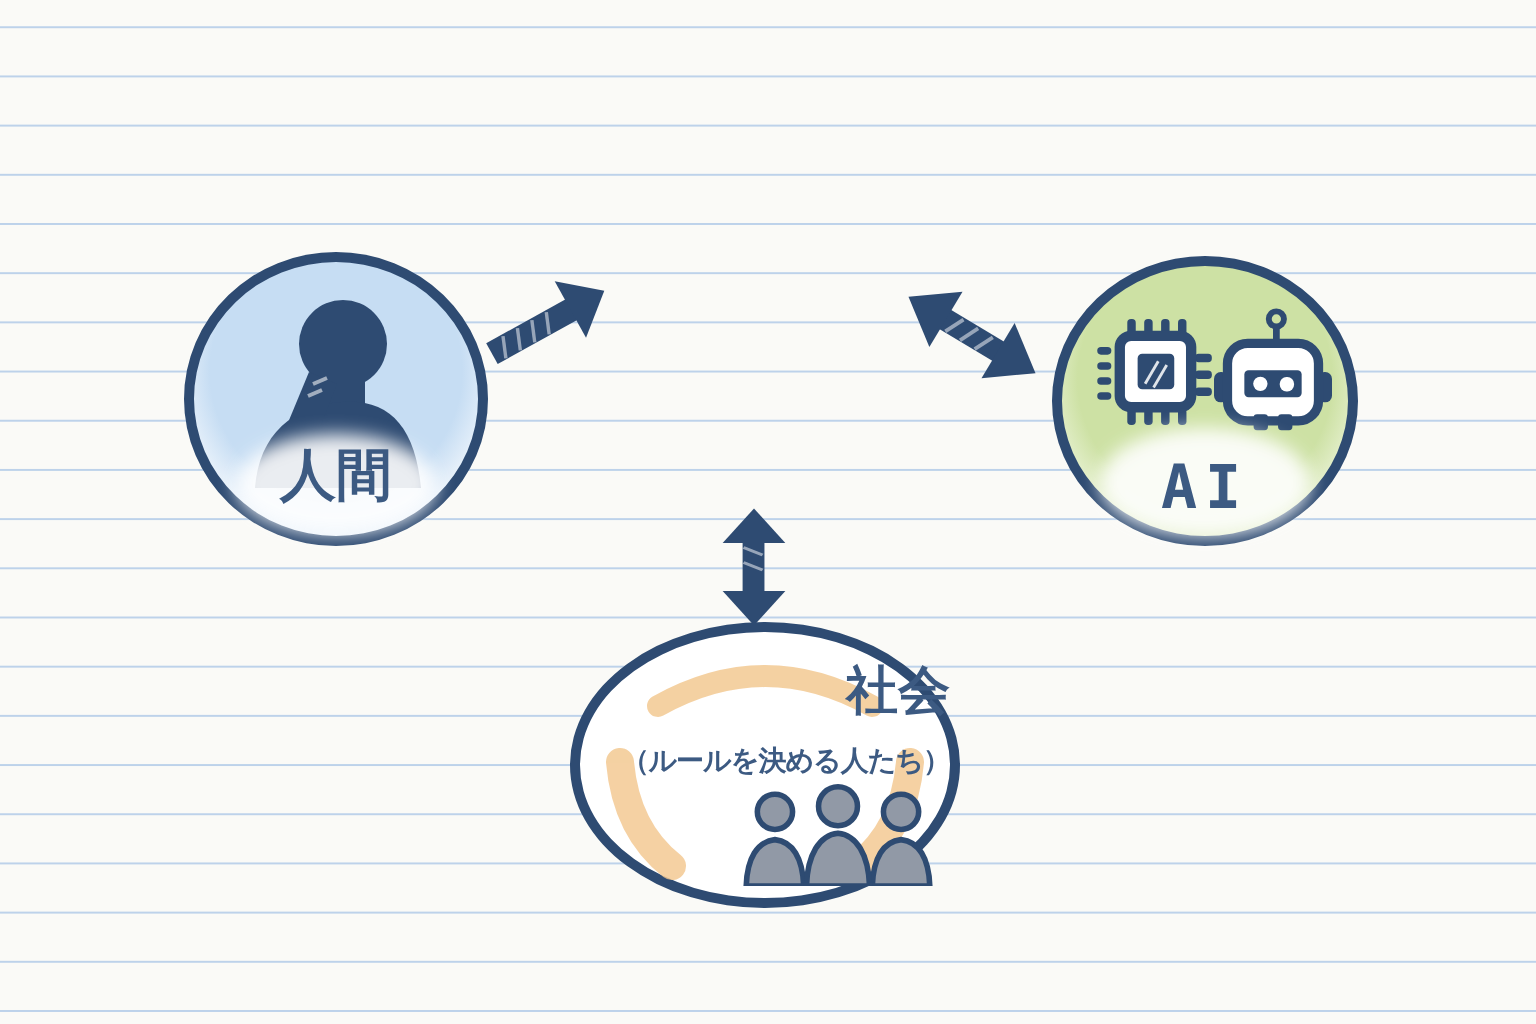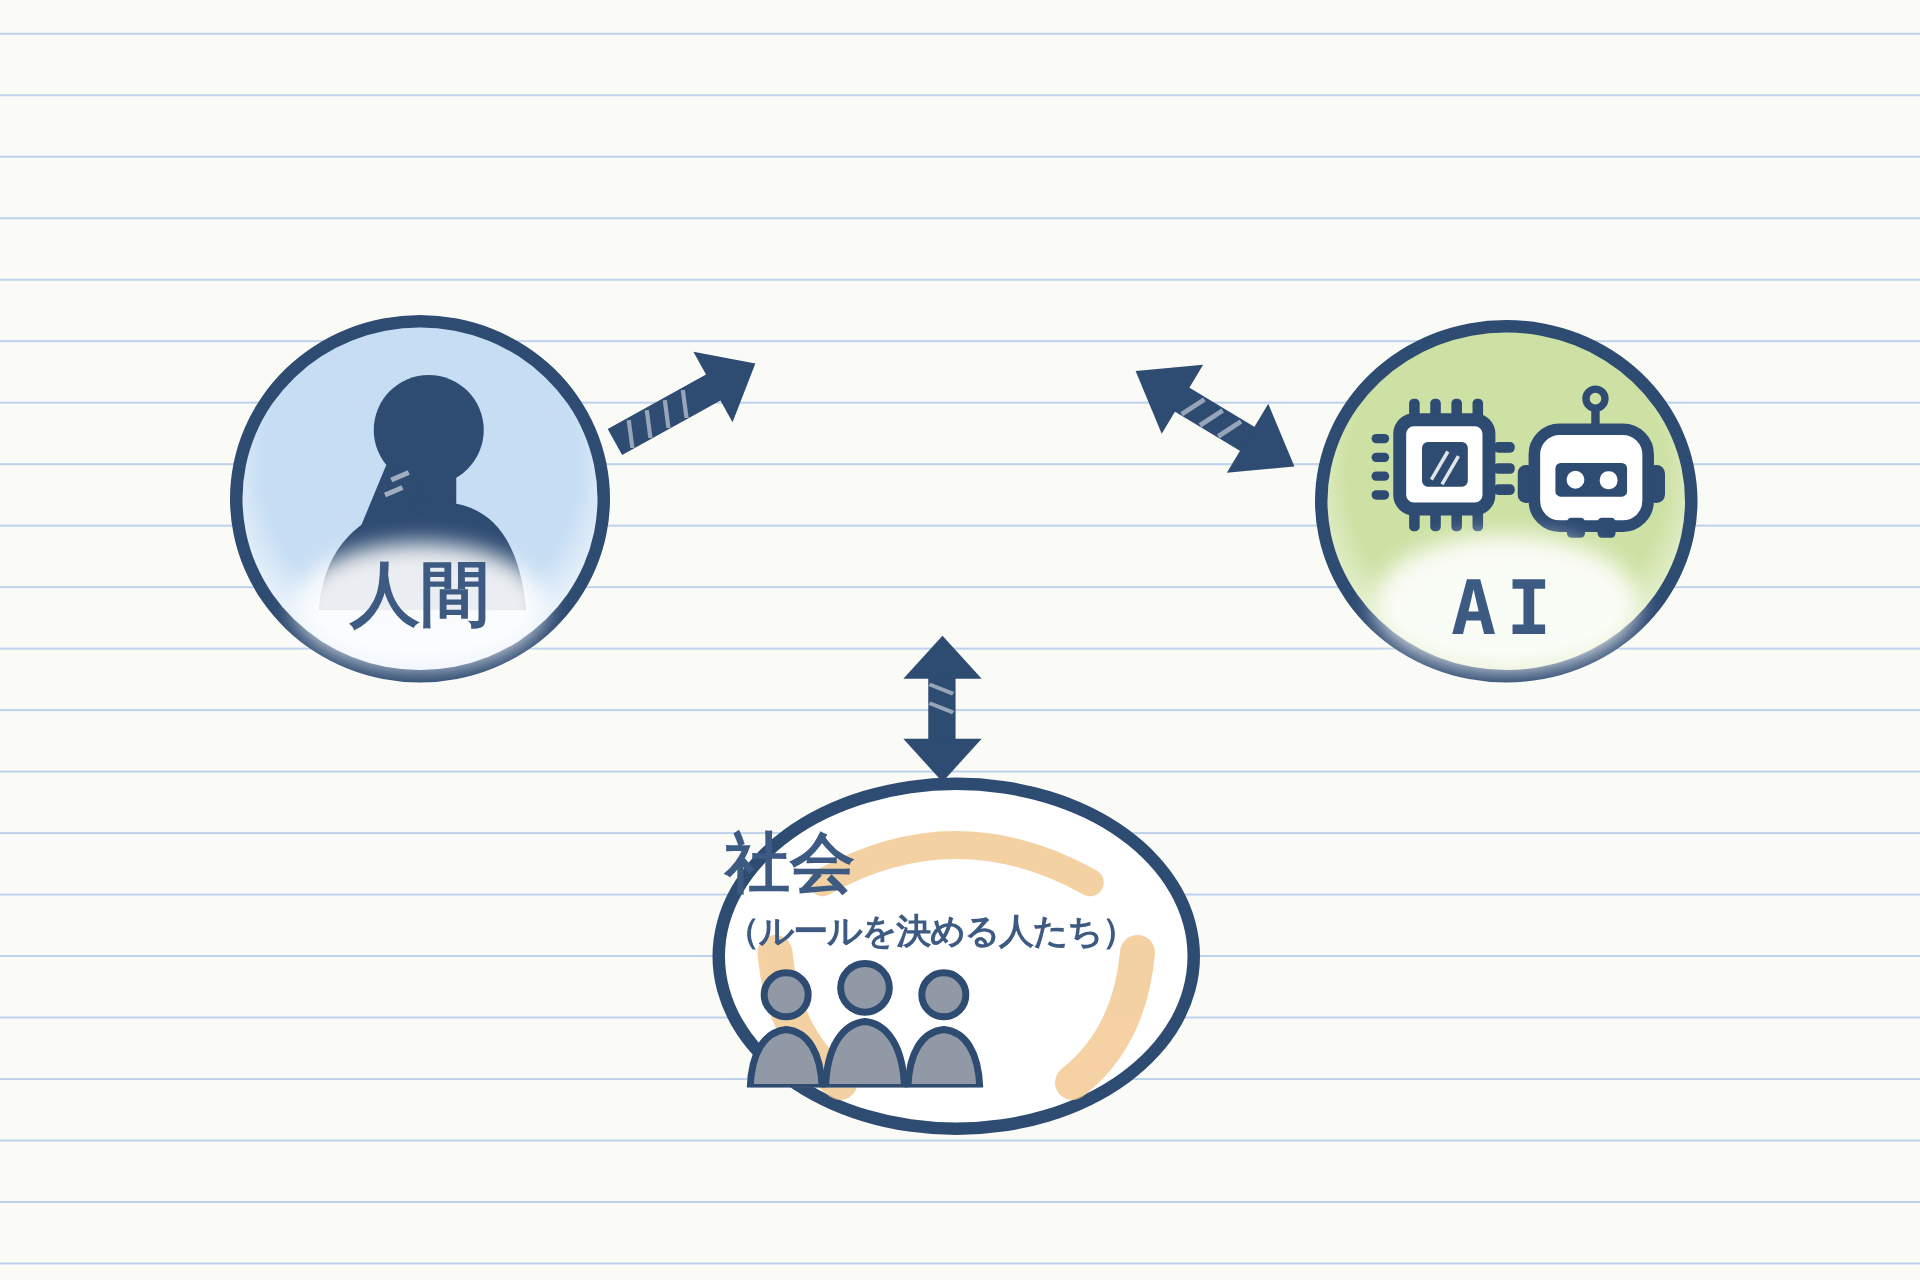--- a/index.html
+++ b/index.html
@@ -58,25 +58,25 @@
   .chip-svg{position:absolute;left:34px;top:52px;width:118px;height:108px;}
   .robot-svg{position:absolute;left:152px;top:40px;width:118px;height:127px;}
   .ai .label-halo{bottom:0;width:210px;height:108px;}
   .ai .node-label{
     bottom:14px;font-size:60px;letter-spacing:8px;
     font-family:"DejaVu Sans Mono","Liberation Mono",monospace;
   }
   
   .society{
     left:570px;top:622px;width:390px;height:286px;border-width:10px;
-    display:flex;flex-direction:column;align-items:flex-start;
+    display:flex;flex-direction:column;align-items:flex-end;
   }
   .accents-svg{position:absolute;inset:0;width:100%;height:100%;z-index:0;}
   .society-title{margin-top:24px;font-size:52px;font-weight:bold;z-index:1;white-space:nowrap;color:var(--ink-light,#3c5a82);}
-  .society-subtitle{margin-top:0;font-size:28px;font-weight:bold;letter-spacing:-1px;z-index:1;white-space:nowrap;color:var(--ink-light,#3c5a82);}
+  .society-subtitle{margin-top:16px;font-size:28px;font-weight:bold;letter-spacing:-1px;z-index:1;white-space:nowrap;color:var(--ink-light,#3c5a82);}
   .people-svg{margin-top:4px;width:224px;height:102px;z-index:1;}
   
   .arrow{position:absolute;overflow:visible;}
   .a1{left:482px;top:284px;width:132px;height:76px;transform:rotate(-29deg);}
   .a2{left:896px;top:296px;width:152px;height:78px;transform:rotate(31deg);}
   .a3{left:694px;top:529px;width:120px;height:76px;transform:rotate(90deg);}
 </style>
 </head>
 <body>
 

